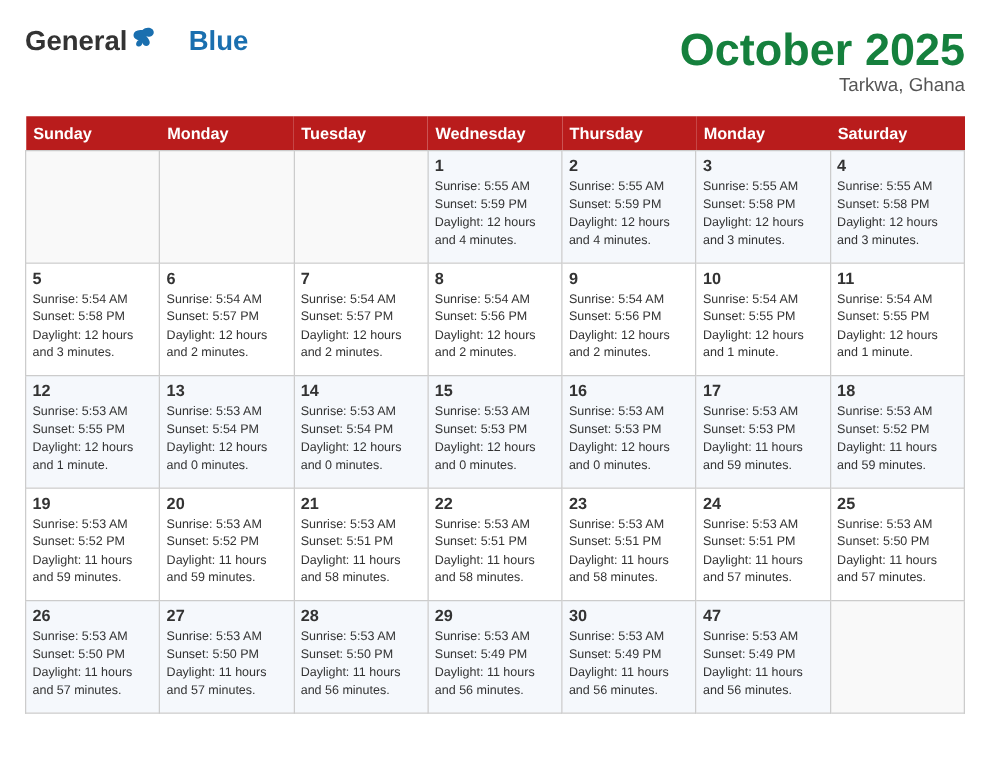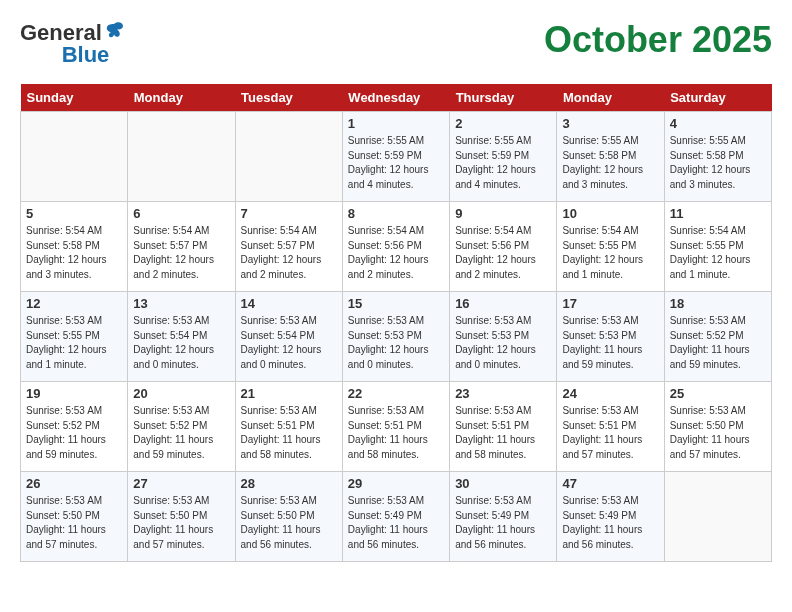--- a/index.html
+++ b/index.html
@@ -11,22 +11,22 @@
       padding: 20px;
     }
     .header {
       display: flex;
       justify-content: space-between;
       align-items: flex-start;
       margin-bottom: 16px;
     }
     .logo {
       display: flex;
-      flex-direction: column;
-      align-items: center;
+      flex-direction: row;
+      align-items: flex-end;
     }
     .title-block {
       text-align: right;
     }
     .month-title {
       font-size: 36px;
       font-weight: bold;
       color: #15803d;
       line-height: 1.1;
     }
@@ -85,20 +85,21 @@
     <div style="display:flex;align-items:center;">
       <span style="font-size:22px;font-weight:bold;color:#333;">General</span>
       <svg width="22" height="22" viewBox="0 0 22 22" style="margin-left:1px;margin-top:-4px;">
         <path d="M11 4 C14 1, 20 2, 20 6 C20 9, 16 10, 14 9 C16 11, 18 14, 16 16 C14 18, 11 16, 11 14 C11 16, 9 18, 7 17 C5 16, 6 13, 8 12 C6 12, 3 10, 4 7 C5 4, 9 4, 11 4 Z" fill="#1a6faf"></path>
       </svg>
     </div>
     <span style="font-size:22px;font-weight:bold;color:#1a6faf;margin-top:-4px;margin-left:26px;">Blue</span>
   </div>
   <div class="title-block">
     <div class="month-title">October 2025</div>
+    <div class="location">Tarkwa, Ghana</div>
   </div>
 </div>
 
 <table>
   <thead>
     <tr>
     <th>Sunday</th>
         <th>Monday</th>
         <th>Tuesday</th>
         <th>Wednesday</th>

